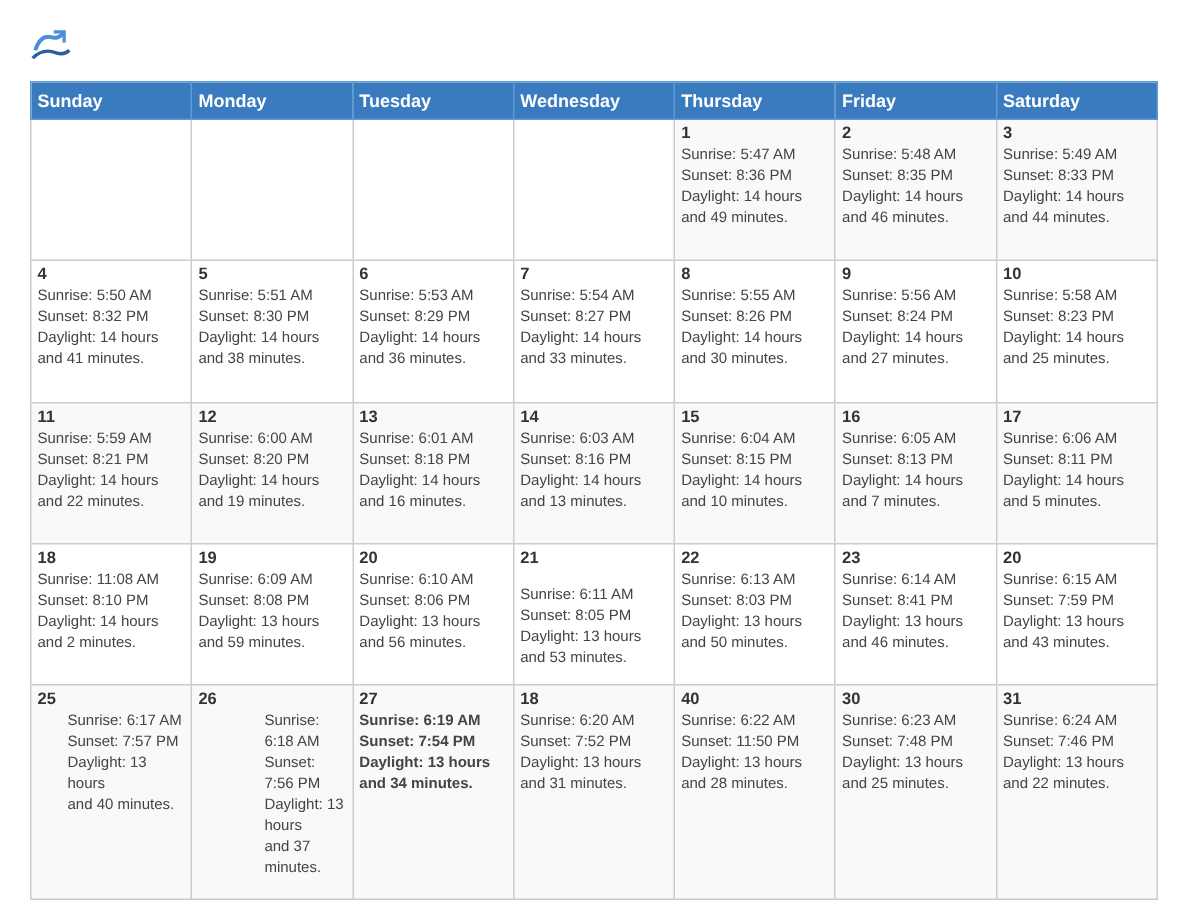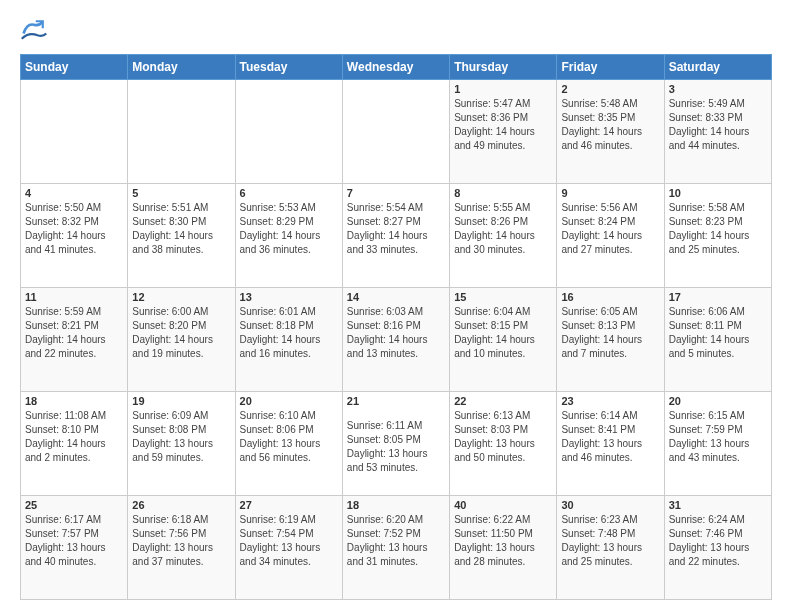--- a/index.html
+++ b/index.html
@@ -309,35 +309,35 @@
             <span class="day-num">20</span>
             <div class="day-info" style="white-space: pre-line;">Sunrise: 6:15 AM
 Sunset: 7:59 PM
 Daylight: 13 hours
 and 43 minutes.</div>
           </td>
         </tr>
         <tr>
           <td>
             <span class="day-num">25</span>
-            <div class="day-info" style="white-space: pre-line;">Sunrise: 6:17 AM
+            <div class="day-info" style="white-space: pre-line; margin-left: 20px;">Sunrise: 6:17 AM
 Sunset: 7:57 PM
 Daylight: 13 hours
 and 40 minutes.</div>
           </td>
           <td>
             <span class="day-num">26</span>
-            <div class="day-info" style="white-space: pre-line;">Sunrise: 6:18 AM
+            <div class="day-info" style="white-space: pre-line; margin-left: 44px;">Sunrise: 6:18 AM
 Sunset: 7:56 PM
 Daylight: 13 hours
 and 37 minutes.</div>
           </td>
           <td>
             <span class="day-num">27</span>
-            <div class="day-info" style="white-space: pre-line;">Sunrise: 6:19 AM
+            <div class="day-info" style="white-space: pre-line; font-weight: bold;">Sunrise: 6:19 AM
 Sunset: 7:54 PM
 Daylight: 13 hours
 and 34 minutes.</div>
           </td>
           <td>
             <span class="day-num">18</span>
             <div class="day-info" style="white-space: pre-line;">Sunrise: 6:20 AM
 Sunset: 7:52 PM
 Daylight: 13 hours
 and 31 minutes.</div>

